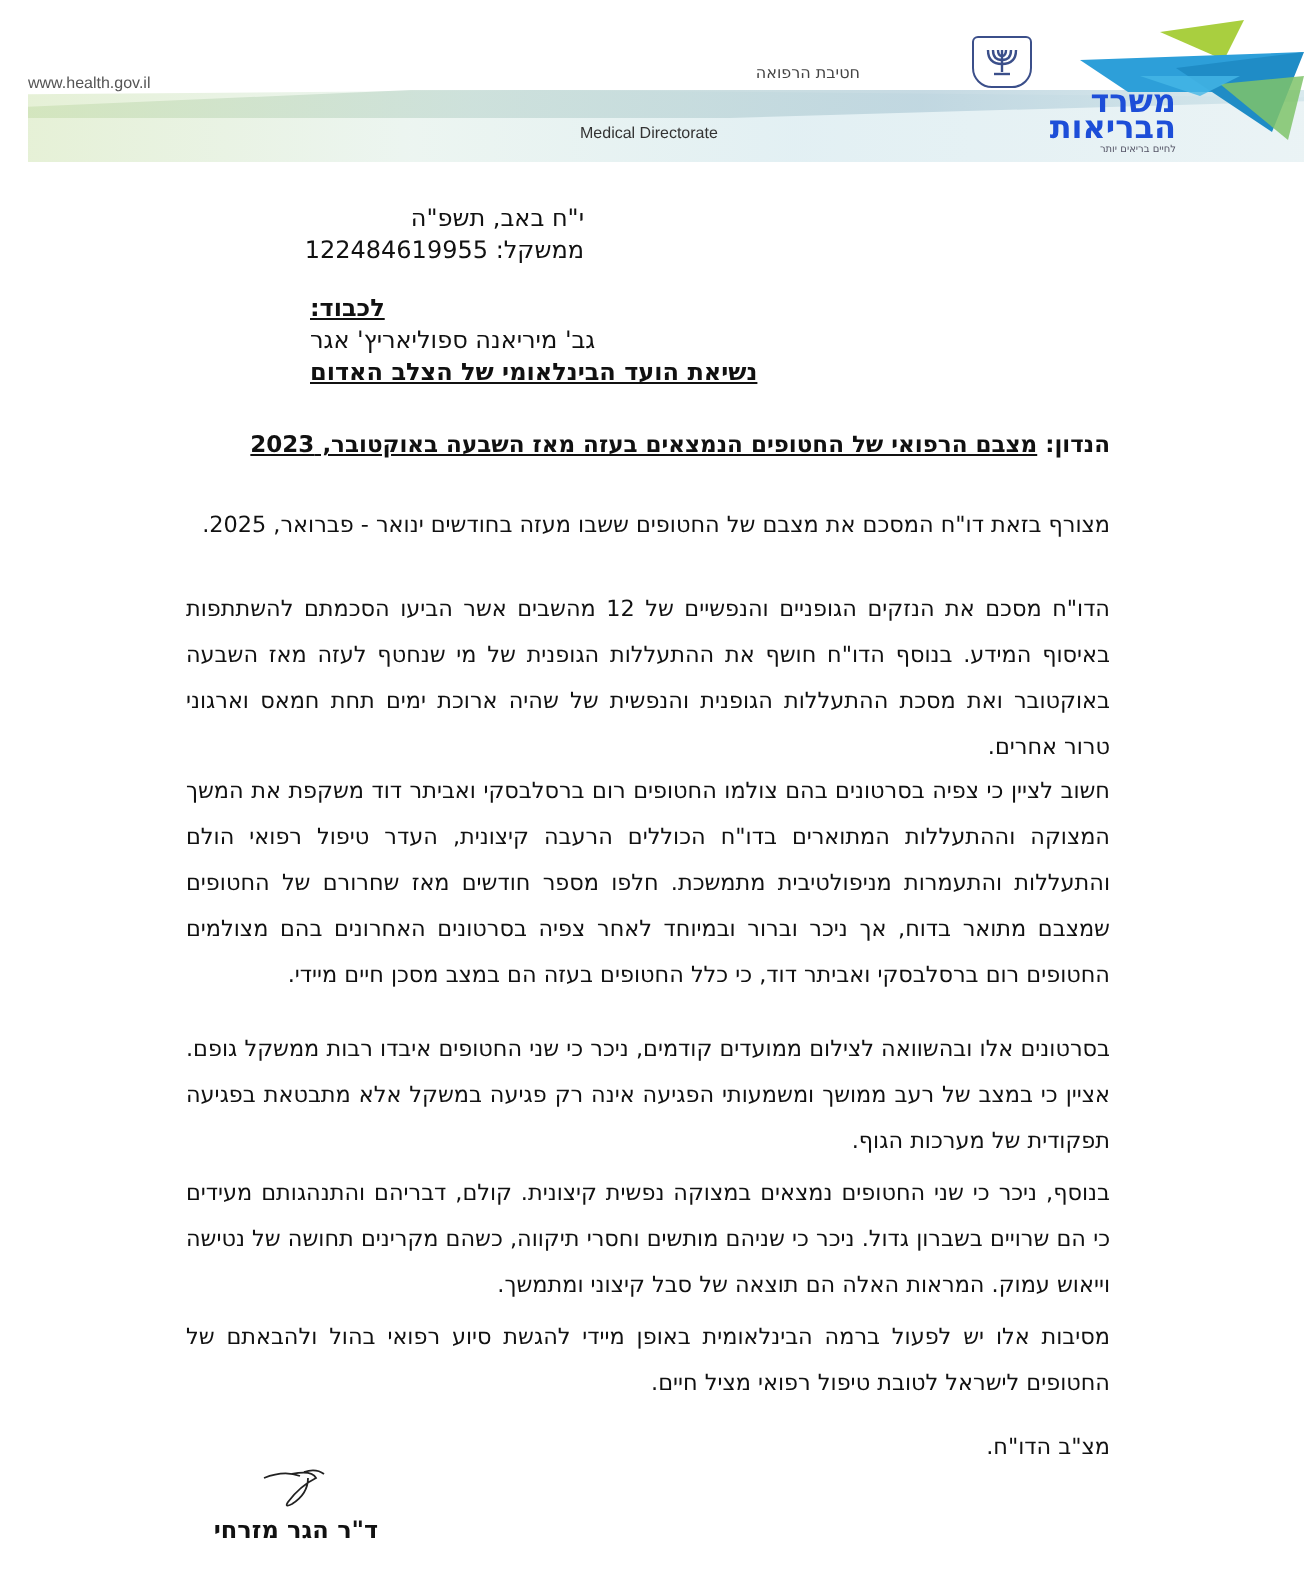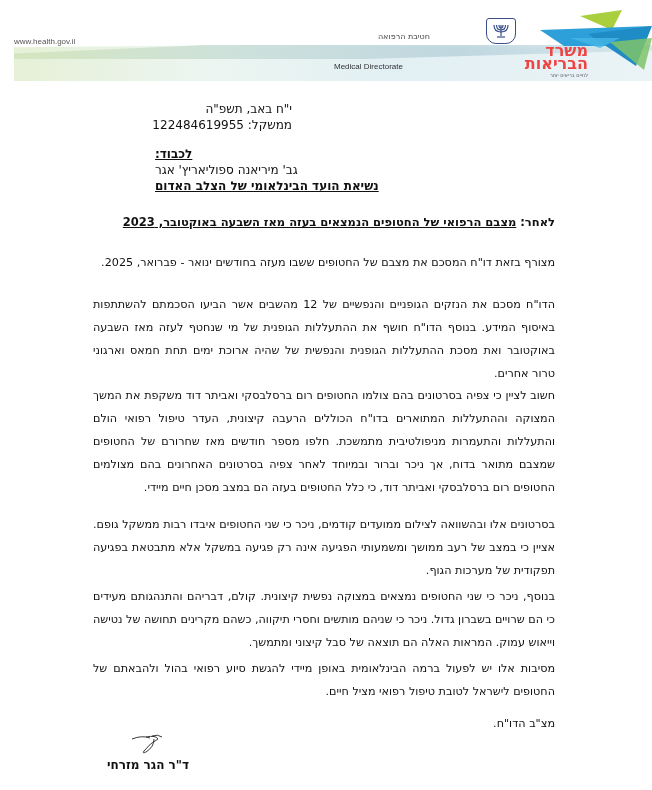--- a/index.html
+++ b/index.html
@@ -26,32 +26,31 @@
       position: absolute; left: 14px; top: 37px; font-size: 8px; color: #555;
       font-family: "Liberation Sans", sans-serif;
     }
     .dept-he {
       position: absolute; left: 330px; top: 32px; font-size: 8px; color: #444;
       direction: rtl; width: 100px; text-align: right;
     }
     .dept-en {
       position: absolute; left: 290px; top: 62px; font-size: 8px; color: #333;
       font-family: "Liberation Sans", sans-serif;
-      margin-left: 44px;
     }
     .emblem {
       position: absolute; left: 486px; top: 18px; width: 30px; height: 26px;
       border: 1.5px solid #3b4f8a; border-radius: 3px 3px 10px 10px;
       box-sizing: border-box; display: flex; align-items: center; justify-content: center;
     }
     .emblem svg { width: 20px; height: 18px; }
     .logo-shape { position: absolute; left: 540px; top: 8px; width: 112px; height: 65px; }
     .logo-text {
       position: absolute; left: 522px; top: 44px; width: 66px;
-      direction: rtl; text-align: right; color: #ef4444; font-weight: bold;
+      direction: rtl; text-align: right; color: #1d4ed8; font-weight: bold;
       font-size: 16px; line-height: 13px;
     }
     .logo-tag {
       position: absolute; left: 522px; top: 72px; width: 66px; direction: rtl;
       text-align: right; font-size: 5px; color: #556;
     }
     .doc {
       direction: rtl; position: absolute; left: 0; top: 0; width: 652px;
       font-family: "DejaVu Sans", sans-serif; font-size: 11.2px; line-height: 20px;
     }
@@ -136,21 +135,21 @@
     </div>
   </div>
 
   <div class="to-block">
     <div class="lbl">לכבוד:</div>
     <div>גב' מיריאנה ספוליאריץ' אגר</div>
     <div class="title">נשיאת הועד הבינלאומי של הצלב האדום</div>
   </div>
 
   <div class="subject">
-    <span>לאחר:</span>
+    <span>הנדון:</span>
     <span class="subj-text">מצבם הרפואי של החטופים הנמצאים בעזה מאז השבעה באוקטובר, 2023</span>
   </div>
 
   <p class="para p1">מצורף בזאת דו"ח המסכם את מצבם של החטופים ששבו מעזה בחודשים ינואר - פברואר, 2025.</p>
   <p class="para p2">הדו"ח מסכם את הנזקים הגופניים והנפשיים של 12 מהשבים אשר הביעו הסכמתם להשתתפות באיסוף המידע. בנוסף הדו"ח חושף את ההתעללות הגופנית של מי שנחטף לעזה מאז השבעה באוקטובר ואת מסכת ההתעללות הגופנית והנפשית של שהיה ארוכת ימים תחת חמאס וארגוני טרור אחרים.</p>
   <p class="para p3">חשוב לציין כי צפיה בסרטונים בהם צולמו החטופים רום ברסלבסקי ואביתר דוד משקפת את המשך המצוקה וההתעללות המתוארים בדו"ח הכוללים הרעבה קיצונית, העדר טיפול רפואי הולם והתעללות והתעמרות מניפולטיבית מתמשכת. חלפו מספר חודשים מאז שחרורם של החטופים שמצבם מתואר בדוח, אך ניכר וברור ובמיוחד לאחר צפיה בסרטונים האחרונים בהם מצולמים החטופים רום ברסלבסקי ואביתר דוד, כי כלל החטופים בעזה הם במצב מסכן חיים מיידי.</p>
   <p class="para p4">בסרטונים אלו ובהשוואה לצילום ממועדים קודמים, ניכר כי שני החטופים איבדו רבות ממשקל גופם. אציין כי במצב של רעב ממושך ומשמעותי הפגיעה אינה רק פגיעה במשקל אלא מתבטאת בפגיעה תפקודית של מערכות הגוף.</p>
   <p class="para p5">בנוסף, ניכר כי שני החטופים נמצאים במצוקה נפשית קיצונית. קולם, דבריהם והתנהגותם מעידים כי הם שרויים בשברון גדול. ניכר כי שניהם מותשים וחסרי תיקווה, כשהם מקרינים תחושה של נטישה וייאוש עמוק. המראות האלה הם תוצאה של סבל קיצוני ומתמשך.</p>
   <p class="para p6">מסיבות אלו יש לפעול ברמה הבינלאומית באופן מיידי להגשת סיוע רפואי בהול ולהבאתם של החטופים לישראל לטובת טיפול רפואי מציל חיים.</p>
   <p class="para p7">מצ"ב הדו"ח.</p>

